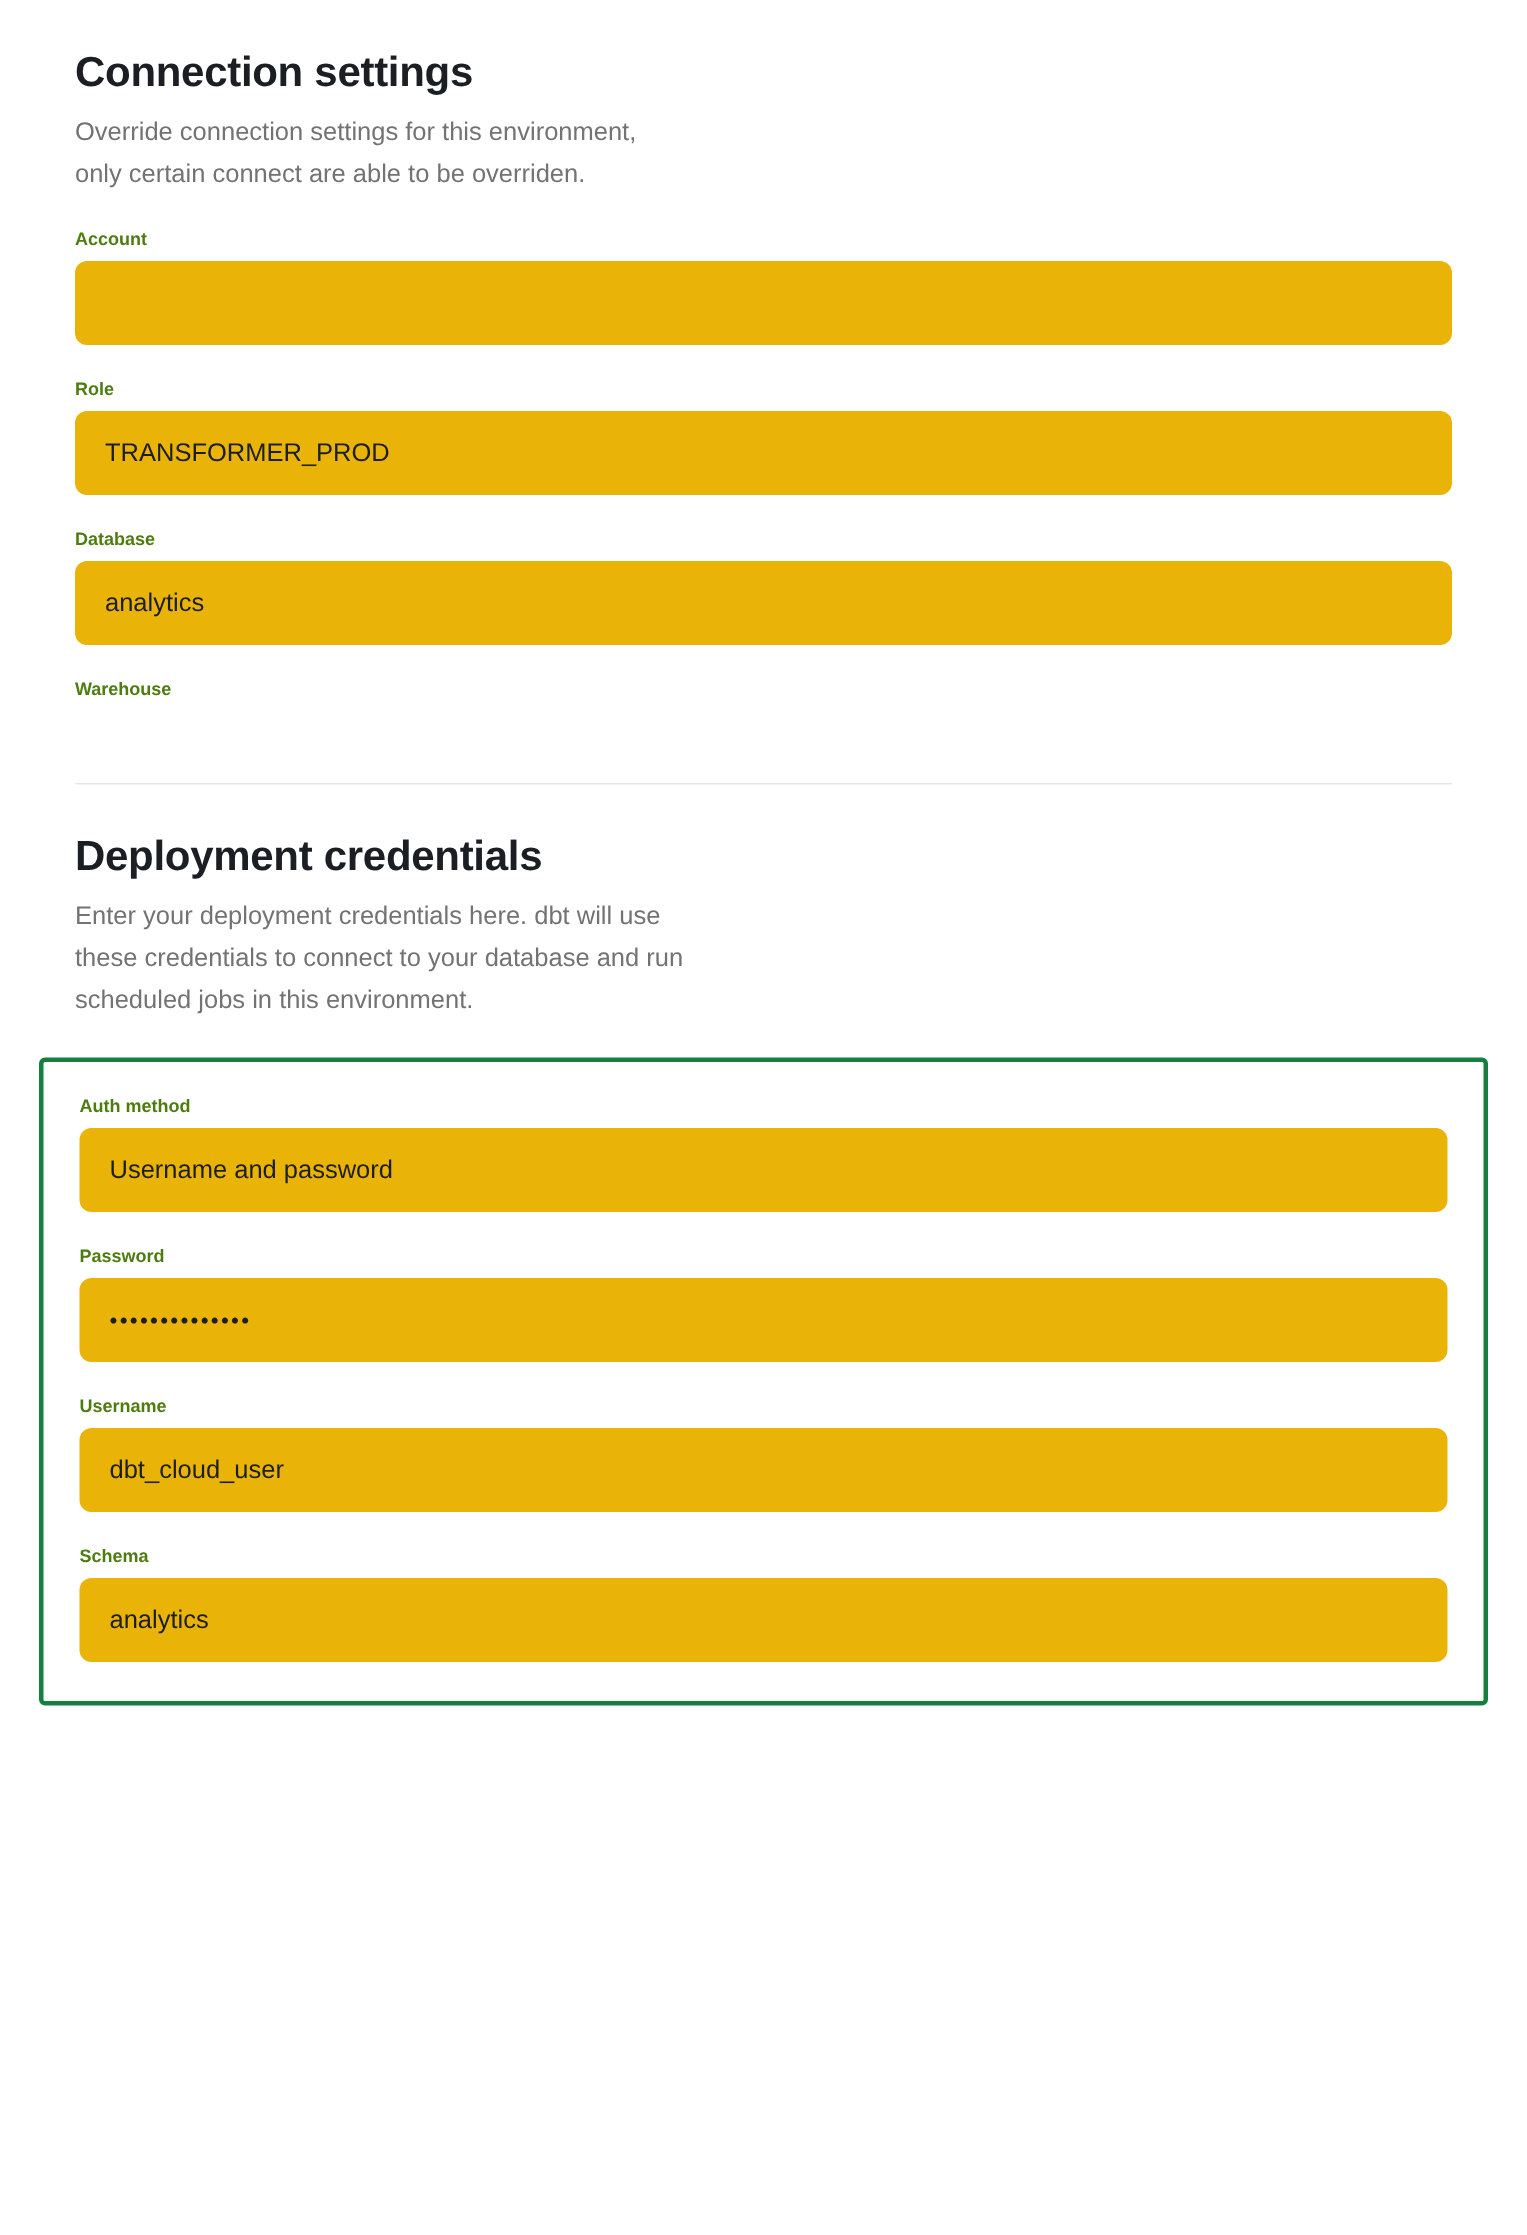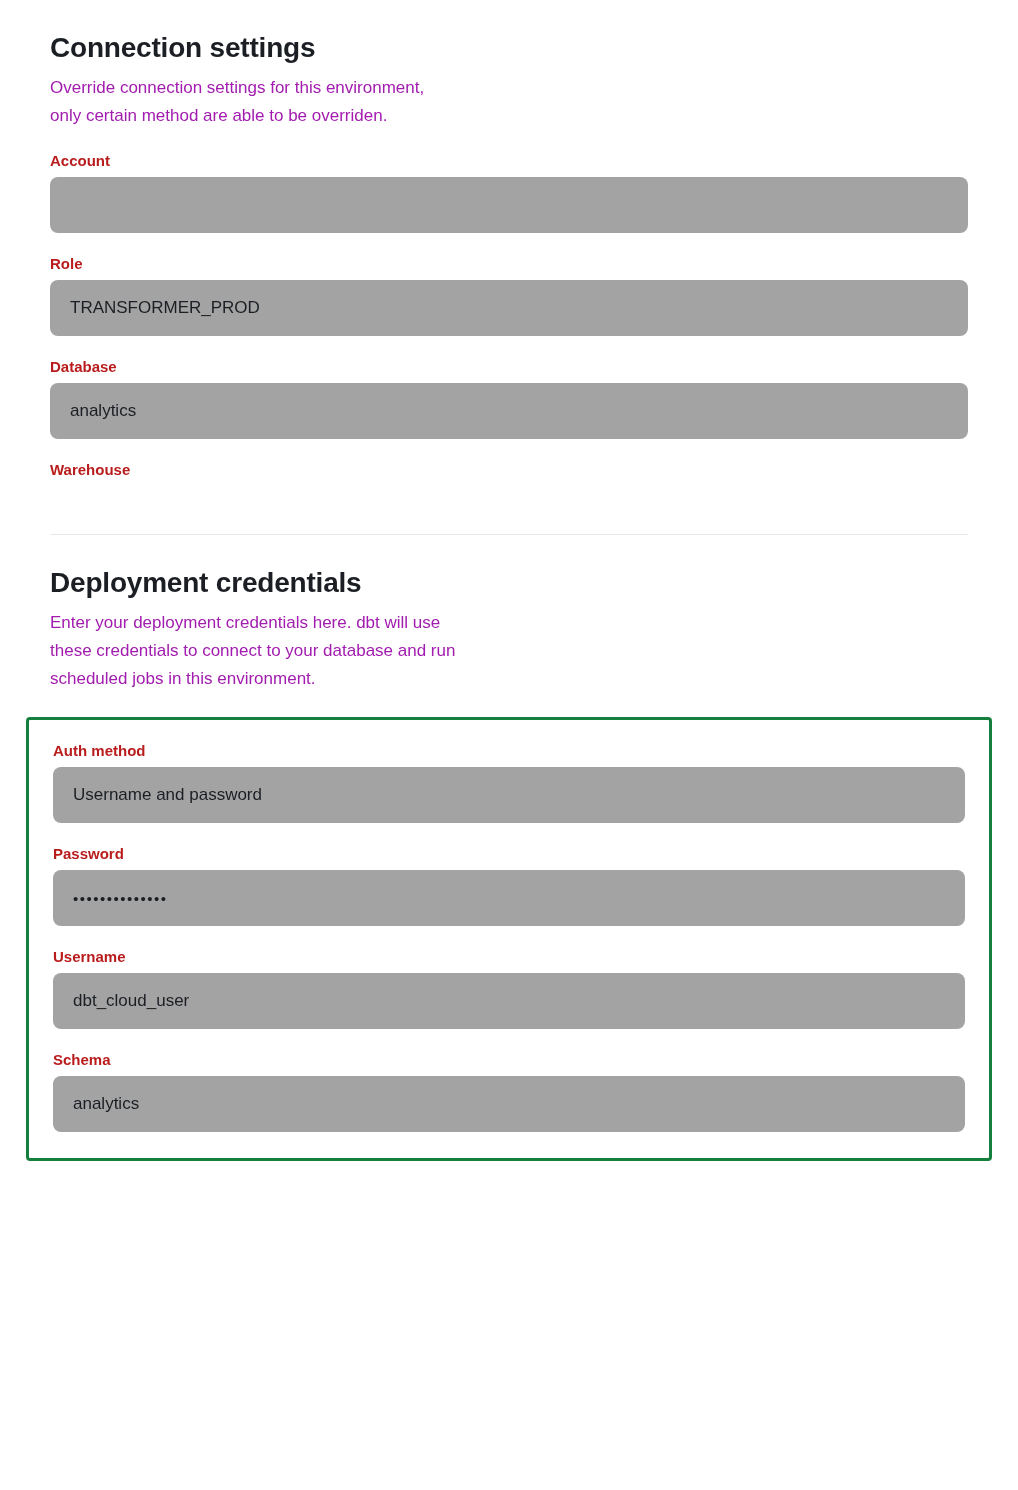--- a/index.html
+++ b/index.html
@@ -23,38 +23,38 @@
     font-size: 28px;
     font-weight: bold;
     color: #1b1f24;
     margin: 0;
     padding-top: 32px;
     letter-spacing: -0.2px;
   }
   .section-desc {
     font-size: 17px;
     line-height: 1.65;
-    color: #a21caf;
+    color: #737373;
     margin: 10px 0 0 0;
     max-width: 560px;
   }
   .field {
     margin-top: 22px;
   }
   .field-label {
-    font-size: 15px;
+    font-size: 12px;
     font-weight: bold;
-    color: #b91c1c;
+    color: #4d7c0f;
     margin-bottom: 8px;
     display: block;
   }
   .field-input {
     width: 100%;
     height: 56px;
-    background: #a3a3a3;
+    background: #eab308;
     border: none;
     border-radius: 8px;
     font-size: 17px;
     color: #1b1f24;
     padding: 0 20px;
     font-family: "Liberation Sans", sans-serif;
     outline: none;
     display: flex;
     align-items: center;
   }
@@ -78,21 +78,21 @@
 </style>
 </head>
 <body>
 
 <div class="page">
 
   <div class="section">
     <h1 class="section-title">Connection settings</h1>
     <p class="section-desc">
       <span>Override connection settings for this environment,</span><br>
-      <span>only certain method are able to be overriden.</span>
+      <span>only certain connect are able to be overriden.</span>
     </p>
 
     <div class="field">
       <label class="field-label">Account</label>
       <div class="field-input empty"></div>
     </div>
 
     <div class="field">
       <label class="field-label">Role</label>
       <div class="field-input">TRANSFORMER_PROD</div>

